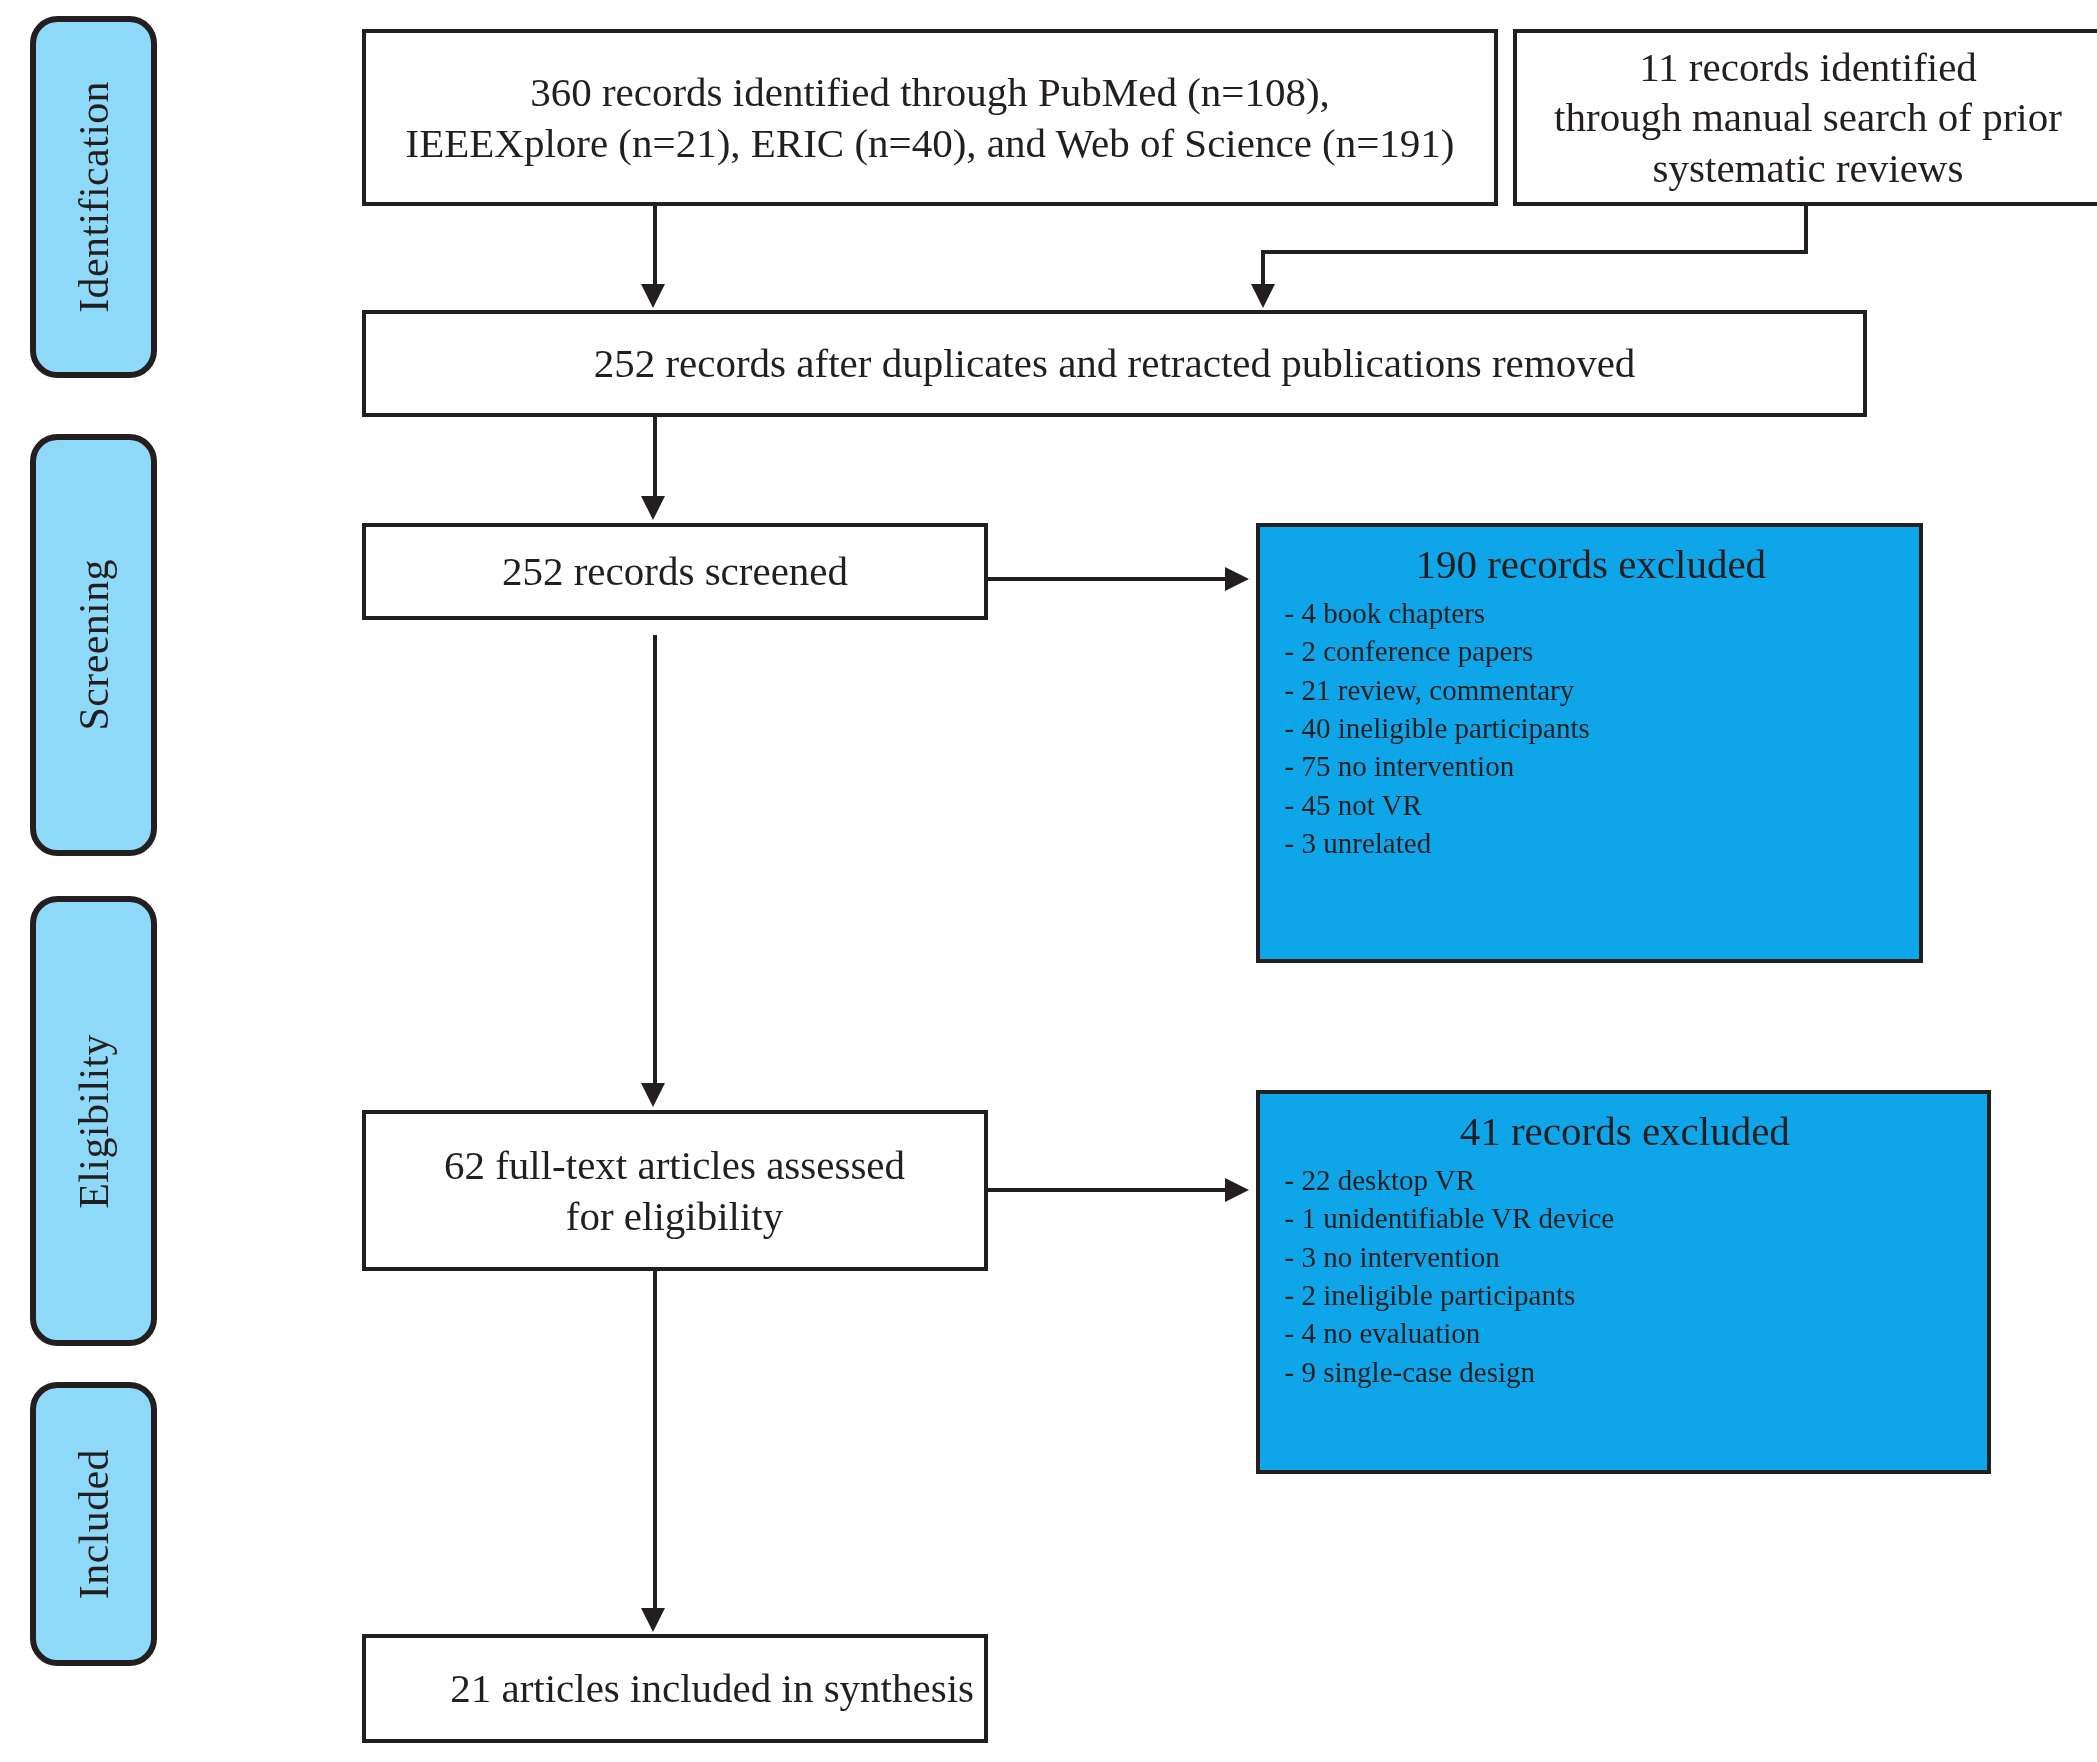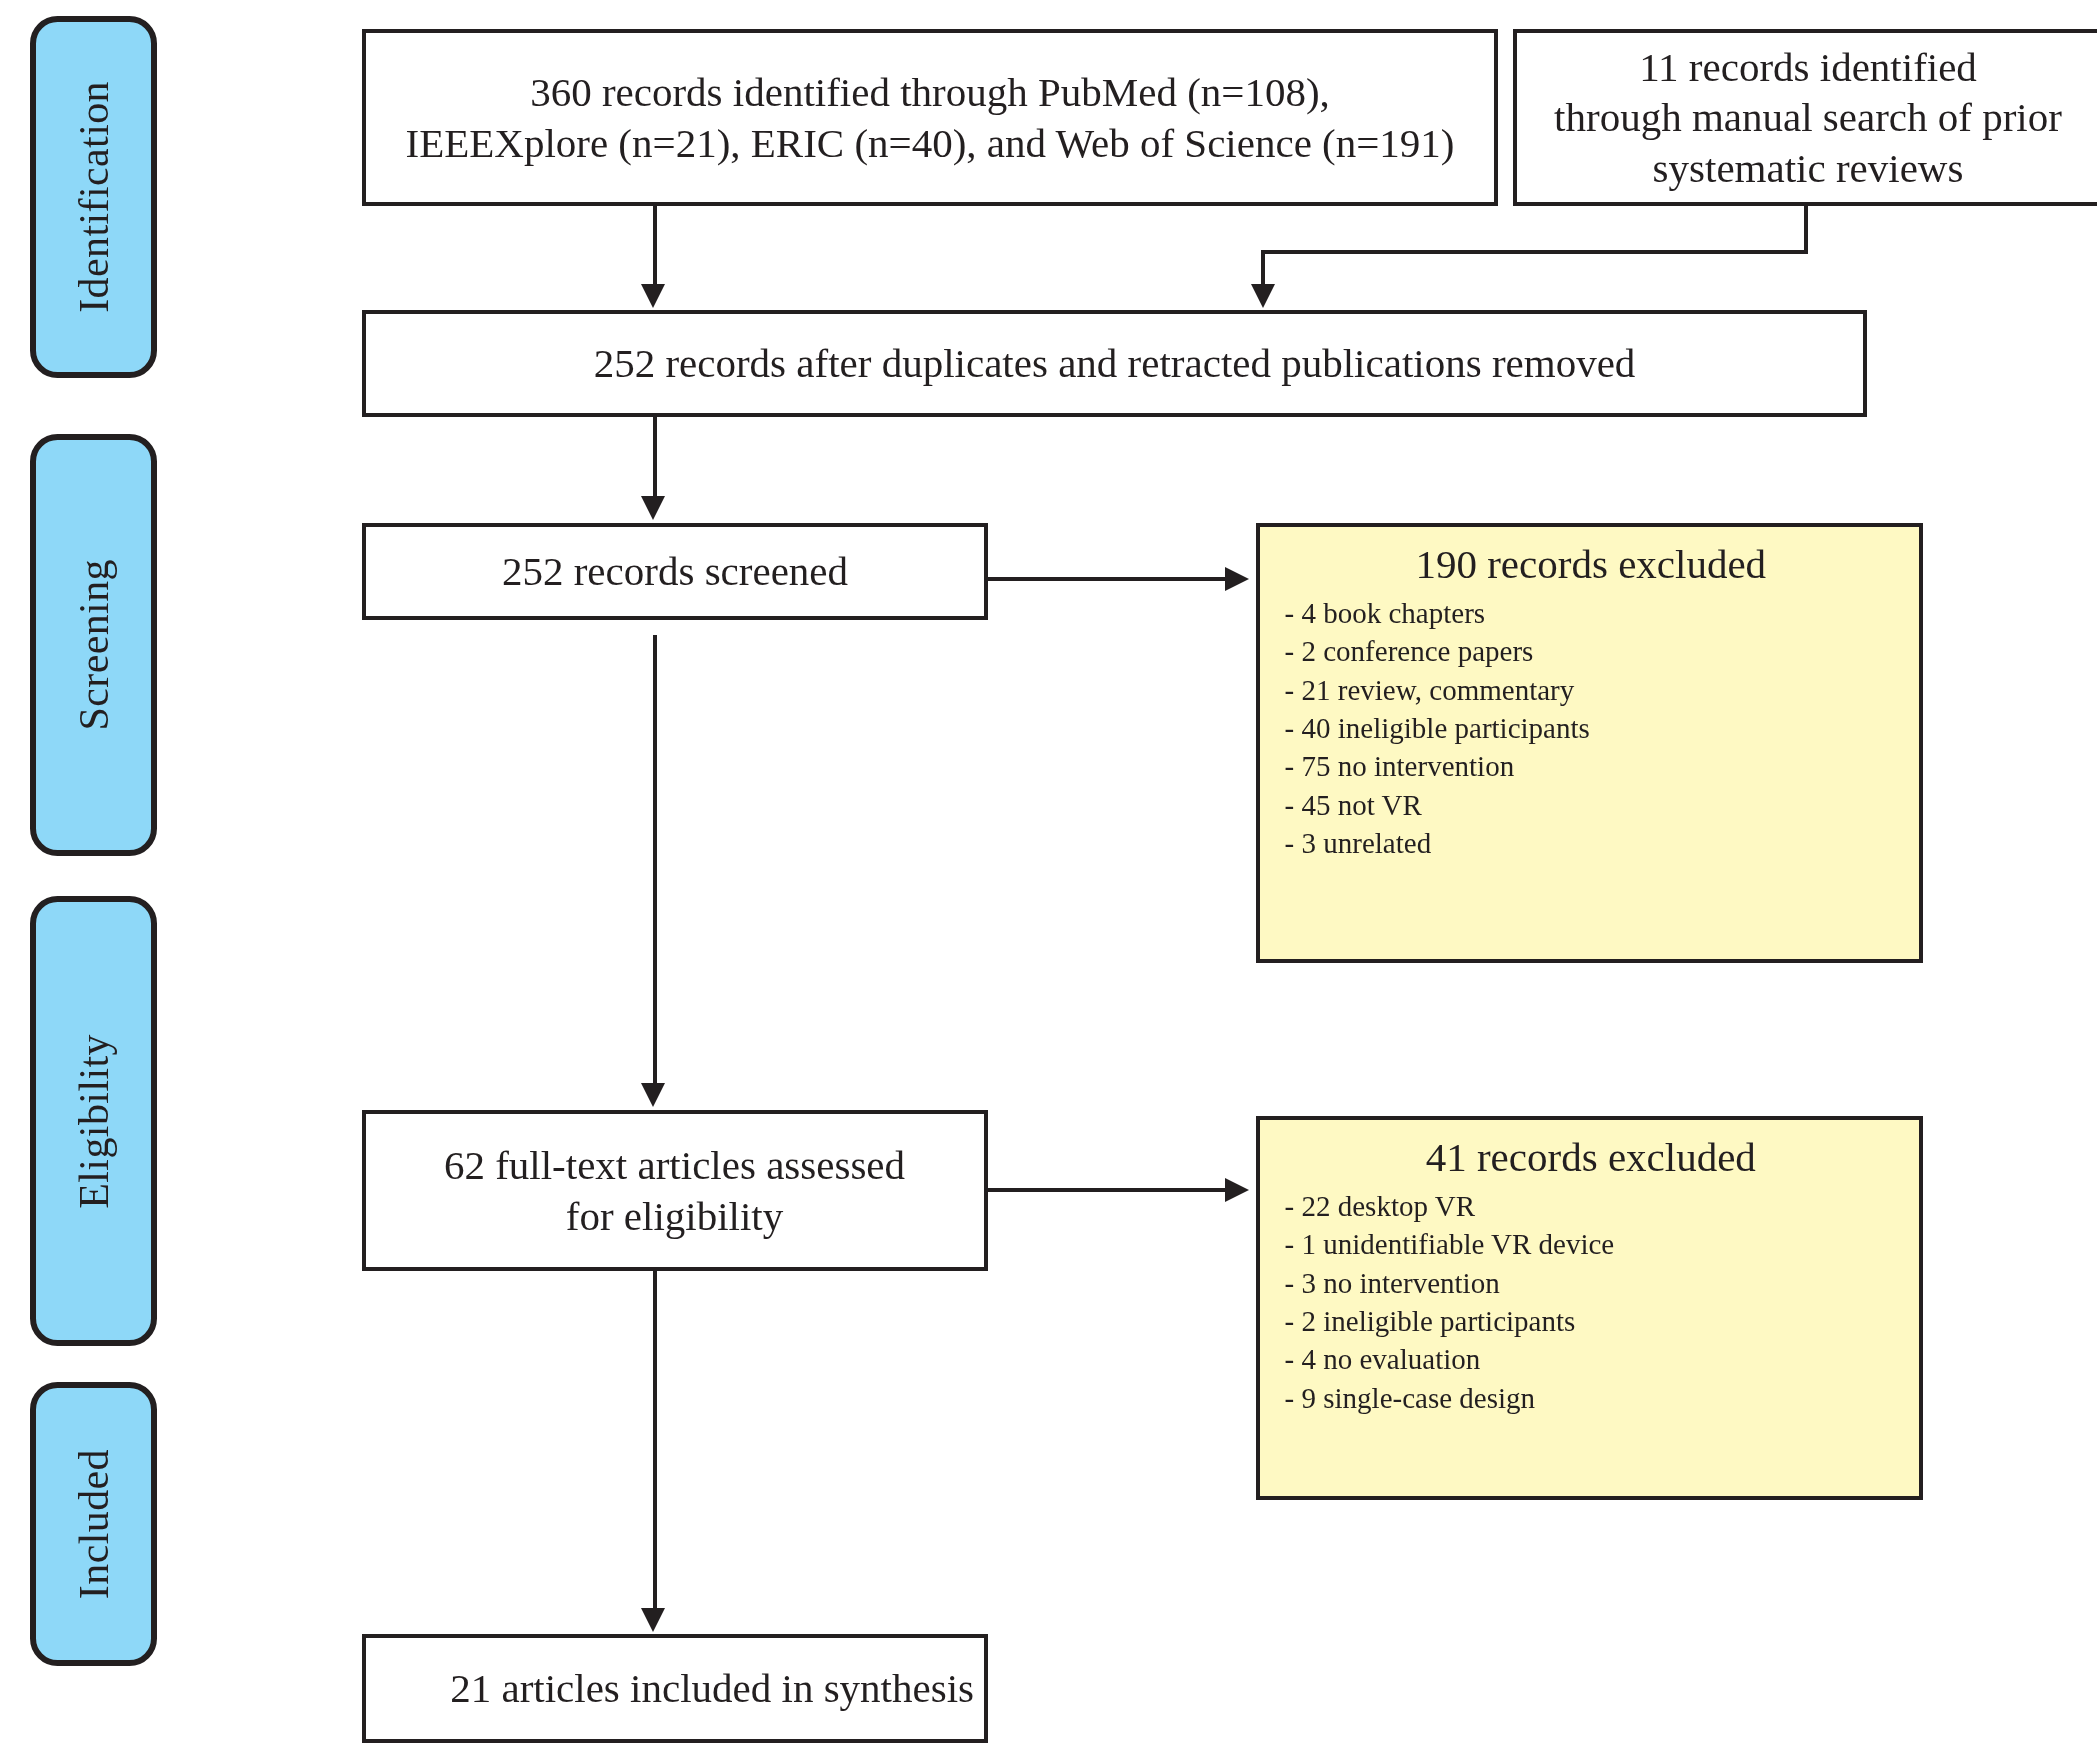--- a/index.html
+++ b/index.html
@@ -53,21 +53,21 @@
   .flow-box .box-text {
     font-size: 41px;
     line-height: 1.22;
     white-space: pre-line;
     color: #231f20;
   }
 
   
   .excl-box {
     position: absolute;
-    background: #fef9c3;
+    background: #0ea5e9;
     border: 4.3px solid #231f20;
     box-sizing: border-box;
     padding: 13px 22px 10px 24.6px;
     display: flex;
     flex-direction: column;
     align-items: stretch;
   }
   .excl-title {
     font-size: 41px;
     line-height: 1.18;
@@ -182,21 +182,21 @@
   <div class="arrow-down" style="left:641px; top:1083px;"></div>
 
   <div class="flow-box" style="left:362px; top:1110px; width:626px; height:161px;padding-left:9px;">
     <span class="box-text">62 full-text articles assessed
 for eligibility</span>
   </div>
 
   <div class="conn conn-h" style="left:988px; top:1188px; width:239px;"></div>
   <div class="arrow-right" style="left:1225px; top:1178px;"></div>
 
-  <div class="excl-box" style="left:1256px; top:1116px; width:667px; height:384px;">
+  <div class="excl-box" style="left:1256px; top:1090px; width:735px; height:384px;">
     <div class="excl-title">41 records excluded</div>
     <ul class="excl-list">
       <li>- 22 desktop VR</li>
       <li>- 1 unidentifiable VR device</li>
       <li>- 3 no intervention</li>
       <li>- 2 ineligible participants</li>
       <li>- 4 no evaluation</li>
       <li>- 9 single-case design</li>
     </ul>
   </div>

